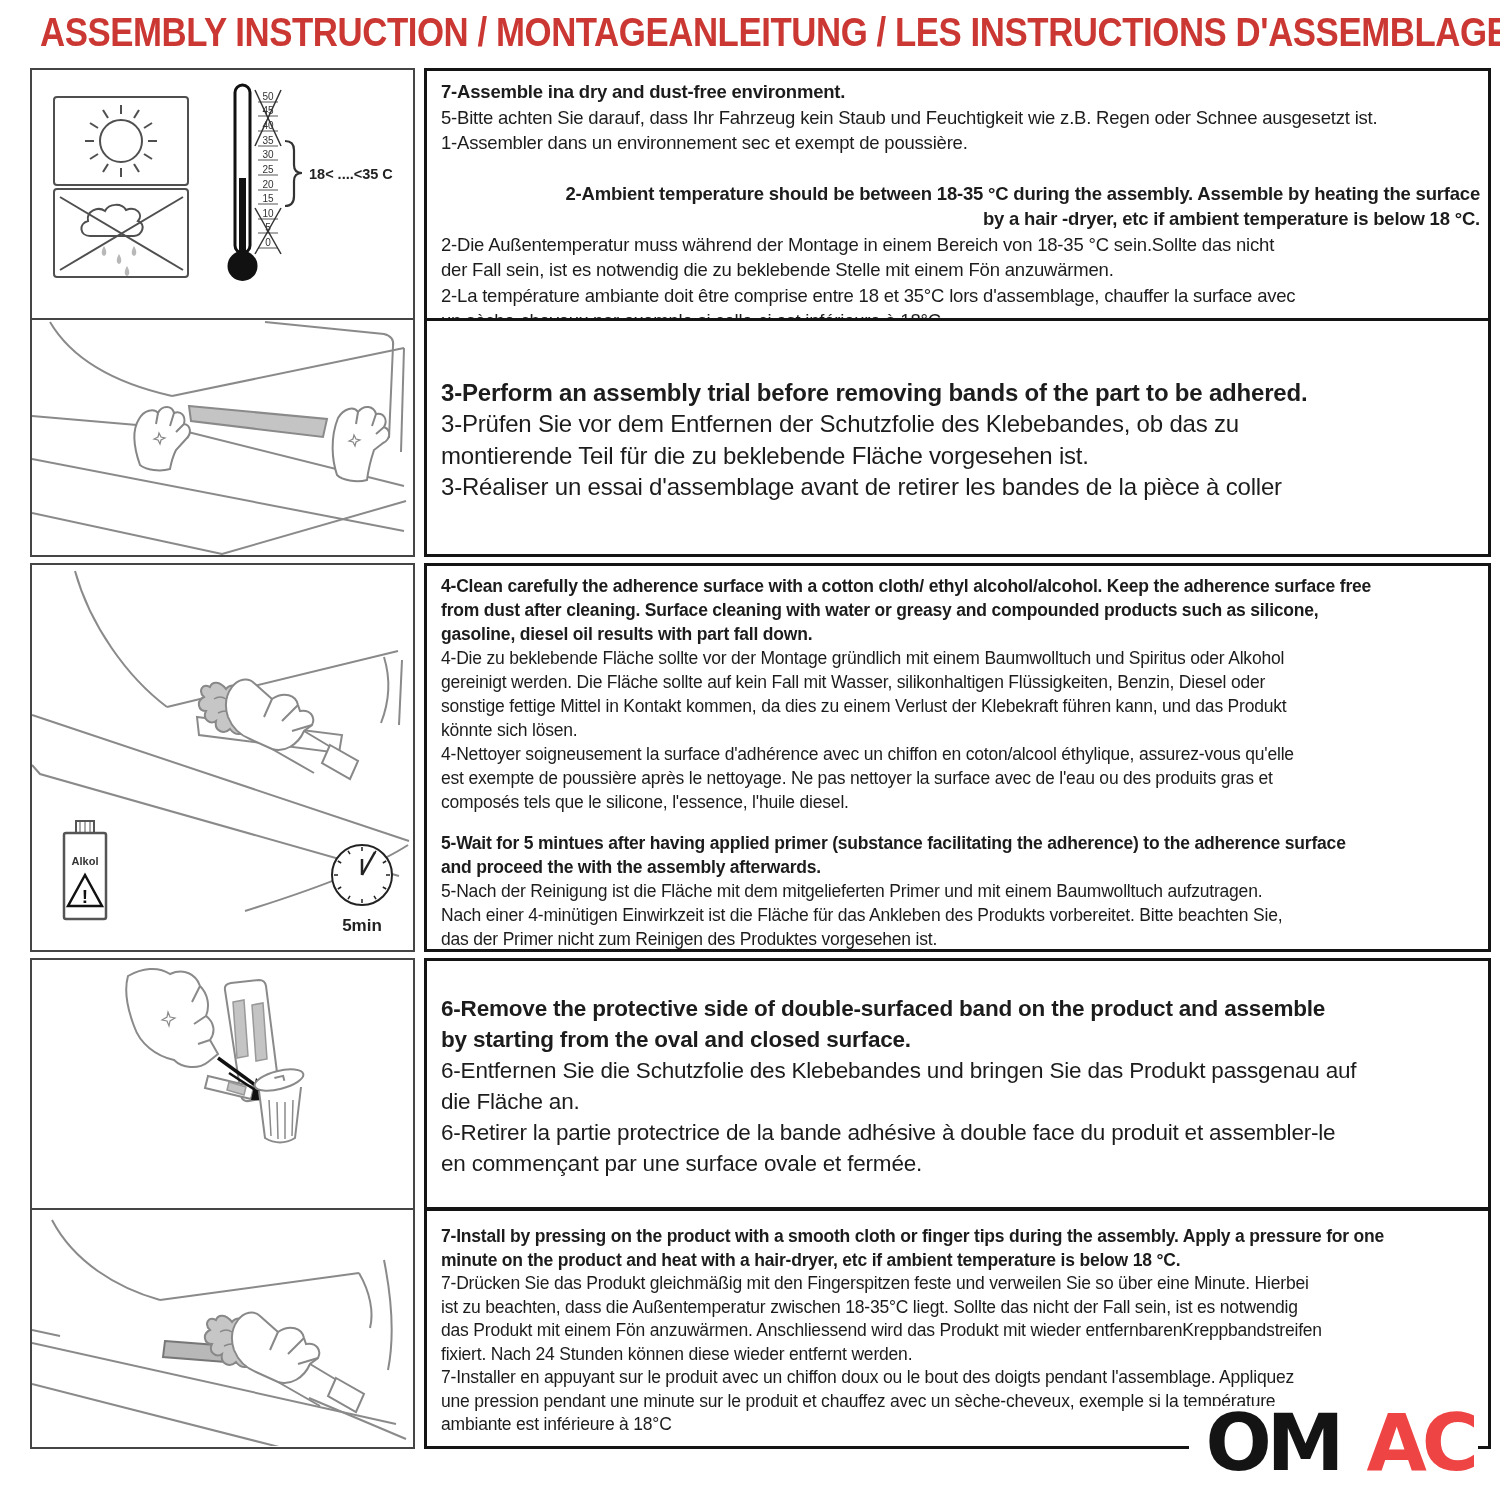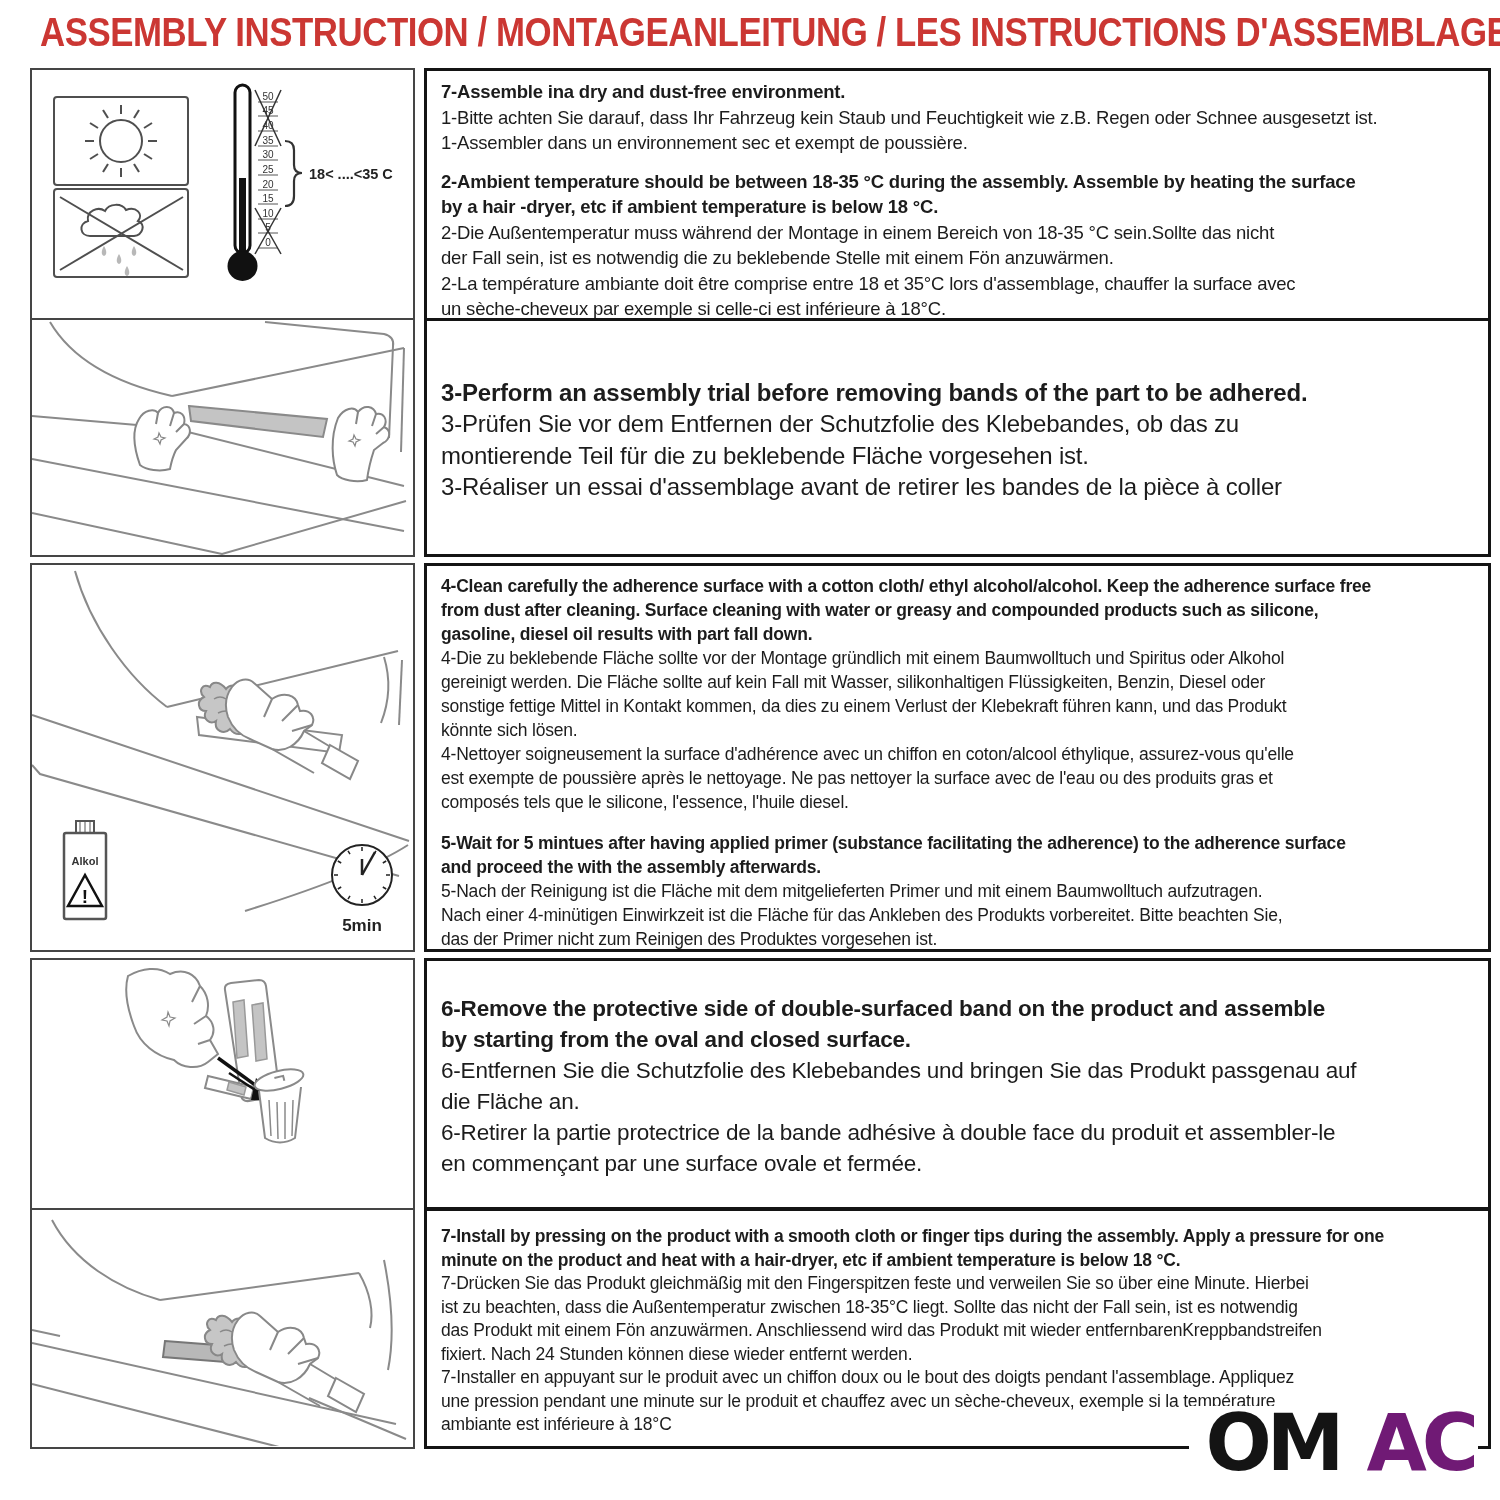--- a/index.html
+++ b/index.html
@@ -19,28 +19,28 @@
   .tbox{flex:1;height:100%;border:3px solid #141414;box-sizing:border-box;background:#fff;
         padding:8px 8px 6px 14px;overflow:hidden;}
   .tbox.center{display:flex;flex-direction:column;justify-content:center;padding-top:4px;padding-bottom:0;}
   p{margin:0;white-space:pre-line;}
   .b{font-weight:bold;}
   .s1 p{font-size:18.5px;line-height:25.5px;letter-spacing:-.2px;}
   .s2 p{font-size:24px;line-height:31.5px;letter-spacing:-.2px;}
   .s3 p{font-size:17.5px;line-height:24px;letter-spacing:-.2px;}
   .s4 p{font-size:22.5px;line-height:31px;letter-spacing:-.2px;}
   .s5 p{font-size:17.5px;line-height:23.5px;letter-spacing:-.2px;}
-  .gap{margin-top:13px;}
+  .gap{margin-top:25px;text-align:right;}
   .gap-sm{margin-top:17px;}
   .logo{position:absolute;top:1406px;right:22px;background:#fff;padding:0 4px 0 16px;
         display:flex;align-items:flex-start;line-height:1;gap:25px;}
   .logo span{font-family:"DejaVu Sans","Liberation Sans",sans-serif;font-weight:bold;
              font-size:78px;letter-spacing:-5px;line-height:74px;}
   .logo .lk{color:#141414;}
-  .logo .lr{color:#701a75;margin-left:2px;}
+  .logo .lr{color:#ef4444;margin-left:2px;}
   svg text{font-family:"Liberation Sans","DejaVu Sans",sans-serif;}
 </style>
 </head>
 <body>
 
 <h1 class="title">ASSEMBLY INSTRUCTION / MONTAGEANLEITUNG / LES INSTRUCTIONS D'ASSEMBLAGE</h1>
 
 <div class="row r1">
   <div class="illus">
     <svg width="381" height="240" viewBox="0 0 381 240">
@@ -104,21 +104,21 @@
           <line x1="223" y1="138" x2="249" y2="184"></line>
             <line x1="249" y1="138" x2="223" y2="184"></line>
         </g>
         <path d="M253,71 Q262,71 262,80 L262,95 Q262,103 270,103 Q262,103 262,111 L262,126 Q262,136 253,136" stroke="#333333" stroke-width="2.2" fill="none"></path>
         <text x="277" y="109" font-size="14.5" font-weight="bold" fill="#222222">18&lt; ....&lt;35 C</text>
       </g>
     </svg>
   </div>
   <div class="tbox s1">
     <p class="b">7-Assemble ina dry and dust-free environment.</p>
-    <p>1-Bitte achten Sie darauf, dass Ihr Fahrzeug kein Staub und Feuchtigkeit wie z.B. Regen oder Schnee ausgesetzt ist.</p>
+    <p>5-Bitte achten Sie darauf, dass Ihr Fahrzeug kein Staub und Feuchtigkeit wie z.B. Regen oder Schnee ausgesetzt ist.</p>
     <p>1-Assembler dans un environnement sec et exempt de poussière.</p>
     <p class="b gap">2-Ambient temperature should be between 18-35 °C  during the assembly. Assemble by heating the surface
 by a hair -dryer, etc if ambient temperature is below 18 °C.</p>
     <p>2-Die Außentemperatur muss während der Montage in einem Bereich von 18-35 °C  sein.Sollte das nicht
 der Fall sein, ist es notwendig die zu beklebende Stelle mit einem Fön anzuwärmen.</p>
     <p>2-La température ambiante doit être comprise entre 18 et 35°C lors d'assemblage, chauffer la surface avec
 un sèche-cheveux par exemple si celle-ci est inférieure à 18°C.</p>
   </div>
 </div>
 

